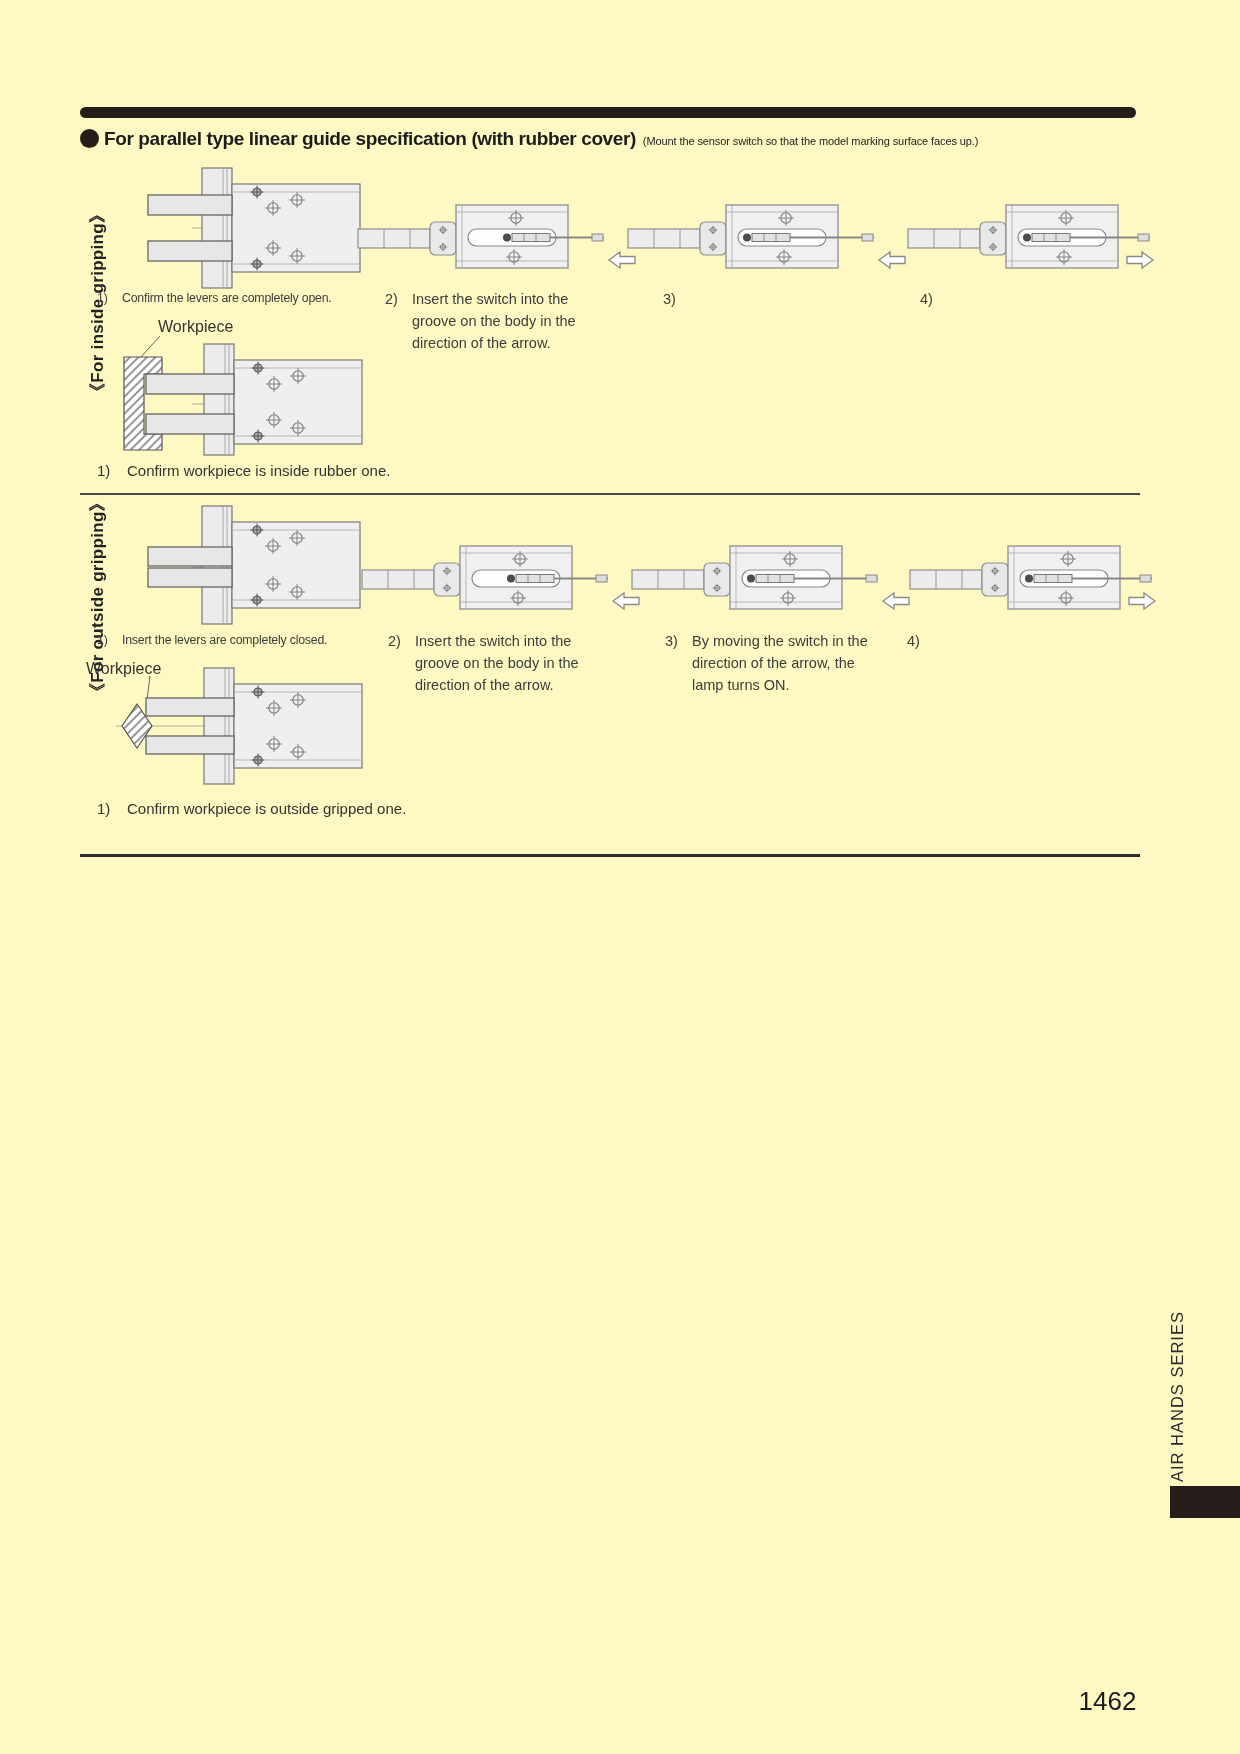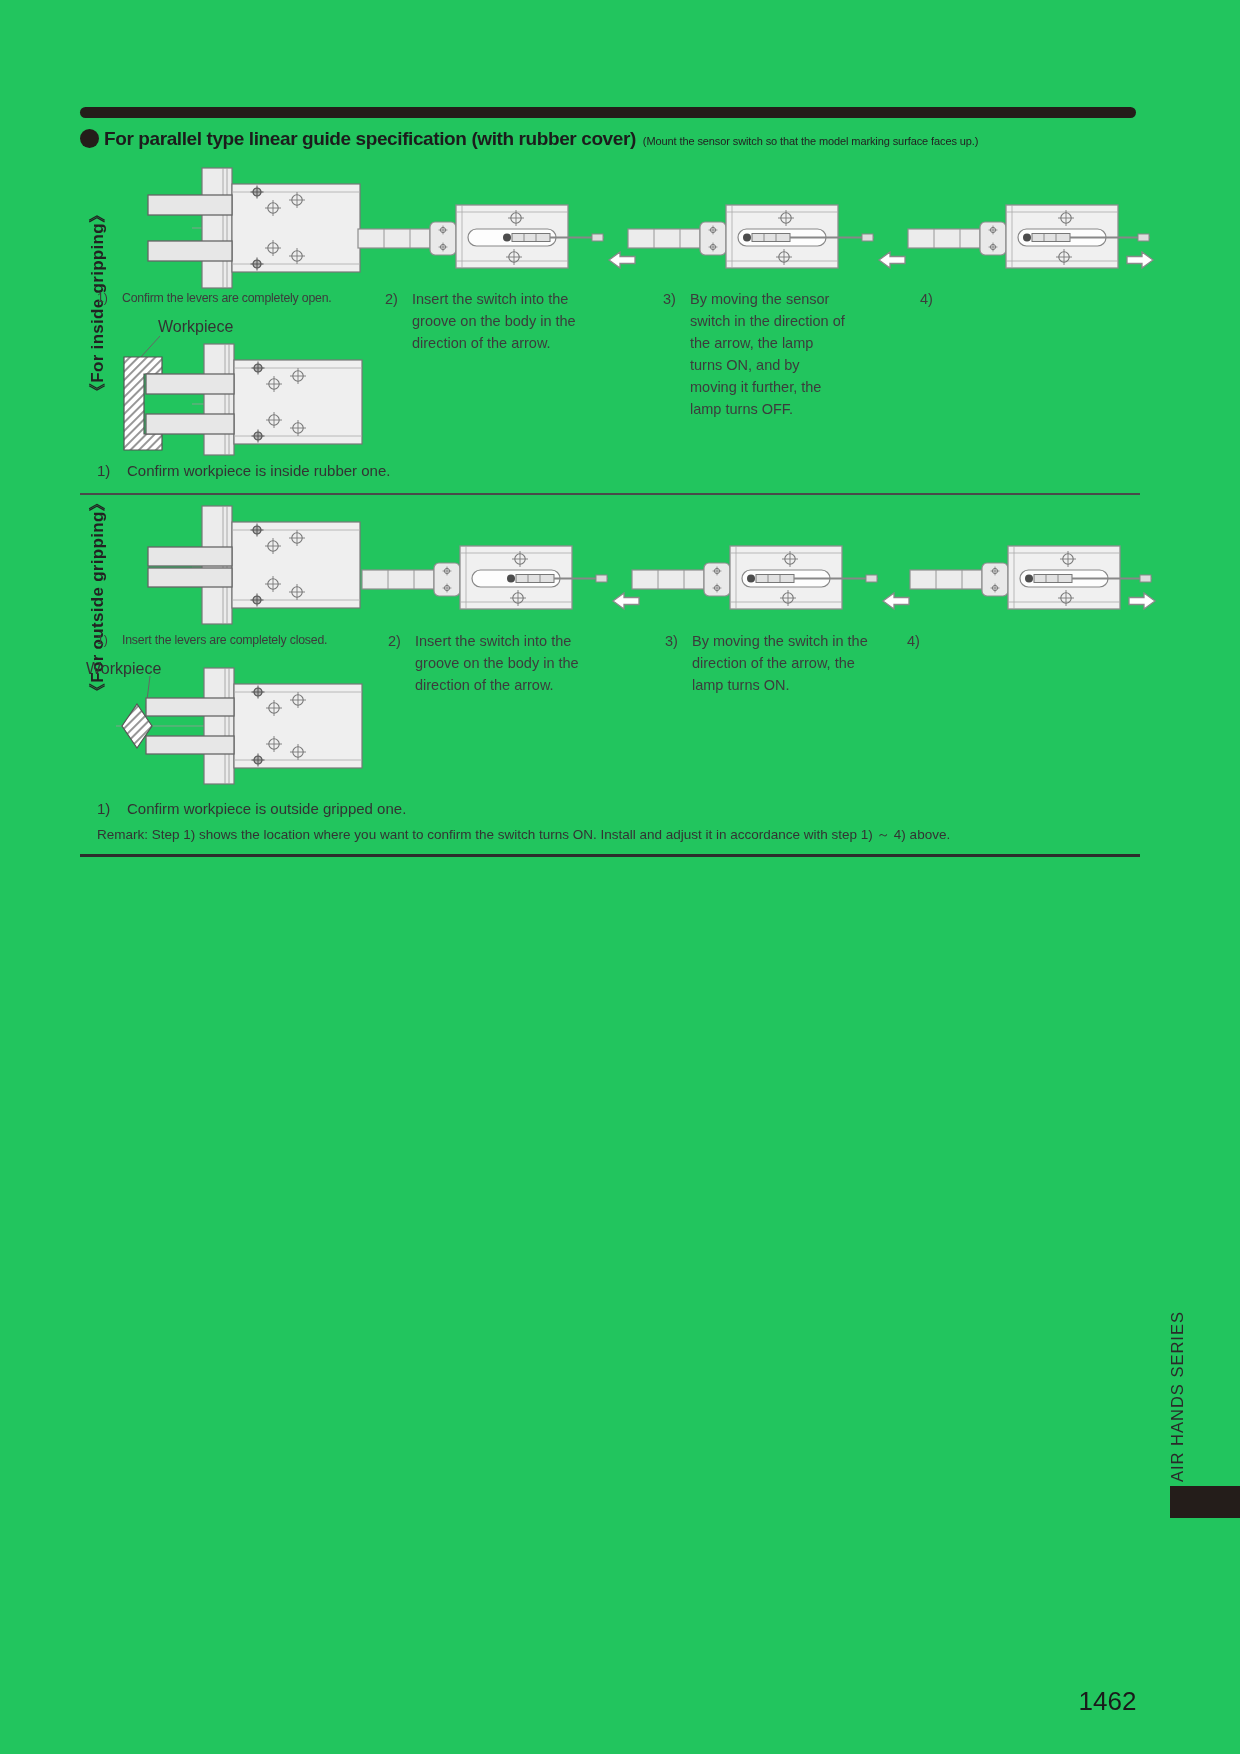--- a/index.html
+++ b/index.html
@@ -1,16 +1,16 @@
 <!DOCTYPE html>
 <html><head>
 <meta charset="utf-8">
 <style>
   html,body{margin:0;padding:0;background:#ffffff;}
-  .page{position:relative;width:1240px;height:1754px;background:#22c55e;overflow:hidden;
+  .page{position:relative;width:1240px;height:1754px;background:#fef9c3;overflow:hidden;
         font-family:"Liberation Sans",sans-serif;color:#3c3c3c;}
   .toprule{position:absolute;left:80px;top:107px;width:1056px;height:11px;background:#241d1a;border-radius:6px;}
   .heading-row{position:absolute;left:80px;top:128px;width:1120px;white-space:nowrap;}
   .bullet{display:inline-block;width:19px;height:19px;border-radius:50%;background:#241d1a;vertical-align:-3px;margin-right:5px;}
   .h1{font-size:19px;font-weight:bold;color:#1c1c1c;letter-spacing:-0.4px;}
   .h1note{font-size:11px;color:#222;margin-left:7px;letter-spacing:-0.1px;}
   .vtext{position:absolute;transform:rotate(-90deg);transform-origin:left top;white-space:nowrap;
          font-weight:bold;font-size:17px;color:#222;letter-spacing:0.3px;}
   .vtab{position:absolute;transform:rotate(-90deg);transform-origin:left top;white-space:nowrap;
         font-size:16.5px;color:#2a2a2a;letter-spacing:1px;font-weight:normal;}
@@ -138,21 +138,20 @@
   <div class="step small" style="left:97px;top:291px;width:285px">
     <span class="num">1)</span>
     <span class="txt">Confirm the levers are completely open.</span>
   </div>
   <div class="step" style="left:385px;top:288px;width:200px">
     <span class="num">2)</span>
     <span class="txt">Insert the switch into the groove on the body in the direction of the arrow.</span>
   </div>
   <div class="step" style="left:663px;top:288px;width:182px">
     <span class="num">3)</span>
-    <span class="txt">By moving the sensor switch in the direction of the arrow, the lamp turns ON, and by moving it further, the lamp turns OFF.</span>
   </div>
   <div class="step" style="left:920px;top:288px;width:222px">
     <span class="num">4)</span>
   </div>
 
   <div class="wplabel" style="left:158px;top:318px">Workpiece</div>
   <svg class="diag" style="left:116px;top:316px;width:252px;height:140px" viewBox="0 0 252 140">
     <line x1="44" y1="20" x2="24" y2="42" stroke="#666" stroke-width="1"></line>
     <polygon points="8,41 46,41 46,58 28,58 28,118 46,118 46,134 8,134" fill="url(#hatch)" stroke="#555" stroke-width="1.2"></polygon>
     <line x1="76" y1="88" x2="246" y2="88" stroke="#999" stroke-width="0.8"></line>
@@ -262,21 +261,20 @@
       <use href="#xh-l" x="182" y="44"></use>
     <use href="#xh-l" x="158" y="88"></use>
       <use href="#xh-l" x="182" y="96"></use>
   </svg>
 
   <div class="confirm" style="left:97px;top:799px;width:430px">
     <span class="num">1)</span>
     <span class="txt">Confirm workpiece is outside gripped one.</span>
   </div>
 
-  <div class="remark" style="left:97px;top:826px">Remark: Step 1) shows the location where you want to confirm the switch turns ON. Install and adjust it in accordance with step 1) ～ 4) above.</div>
 
   <div class="rule2"></div>
 
   <div class="vtab" style="left:1168px;top:1482px">AIR HANDS SERIES</div>
   <div class="sidetab"></div>
 
   <div class="pageno">1462</div>
 
 </div>
 

